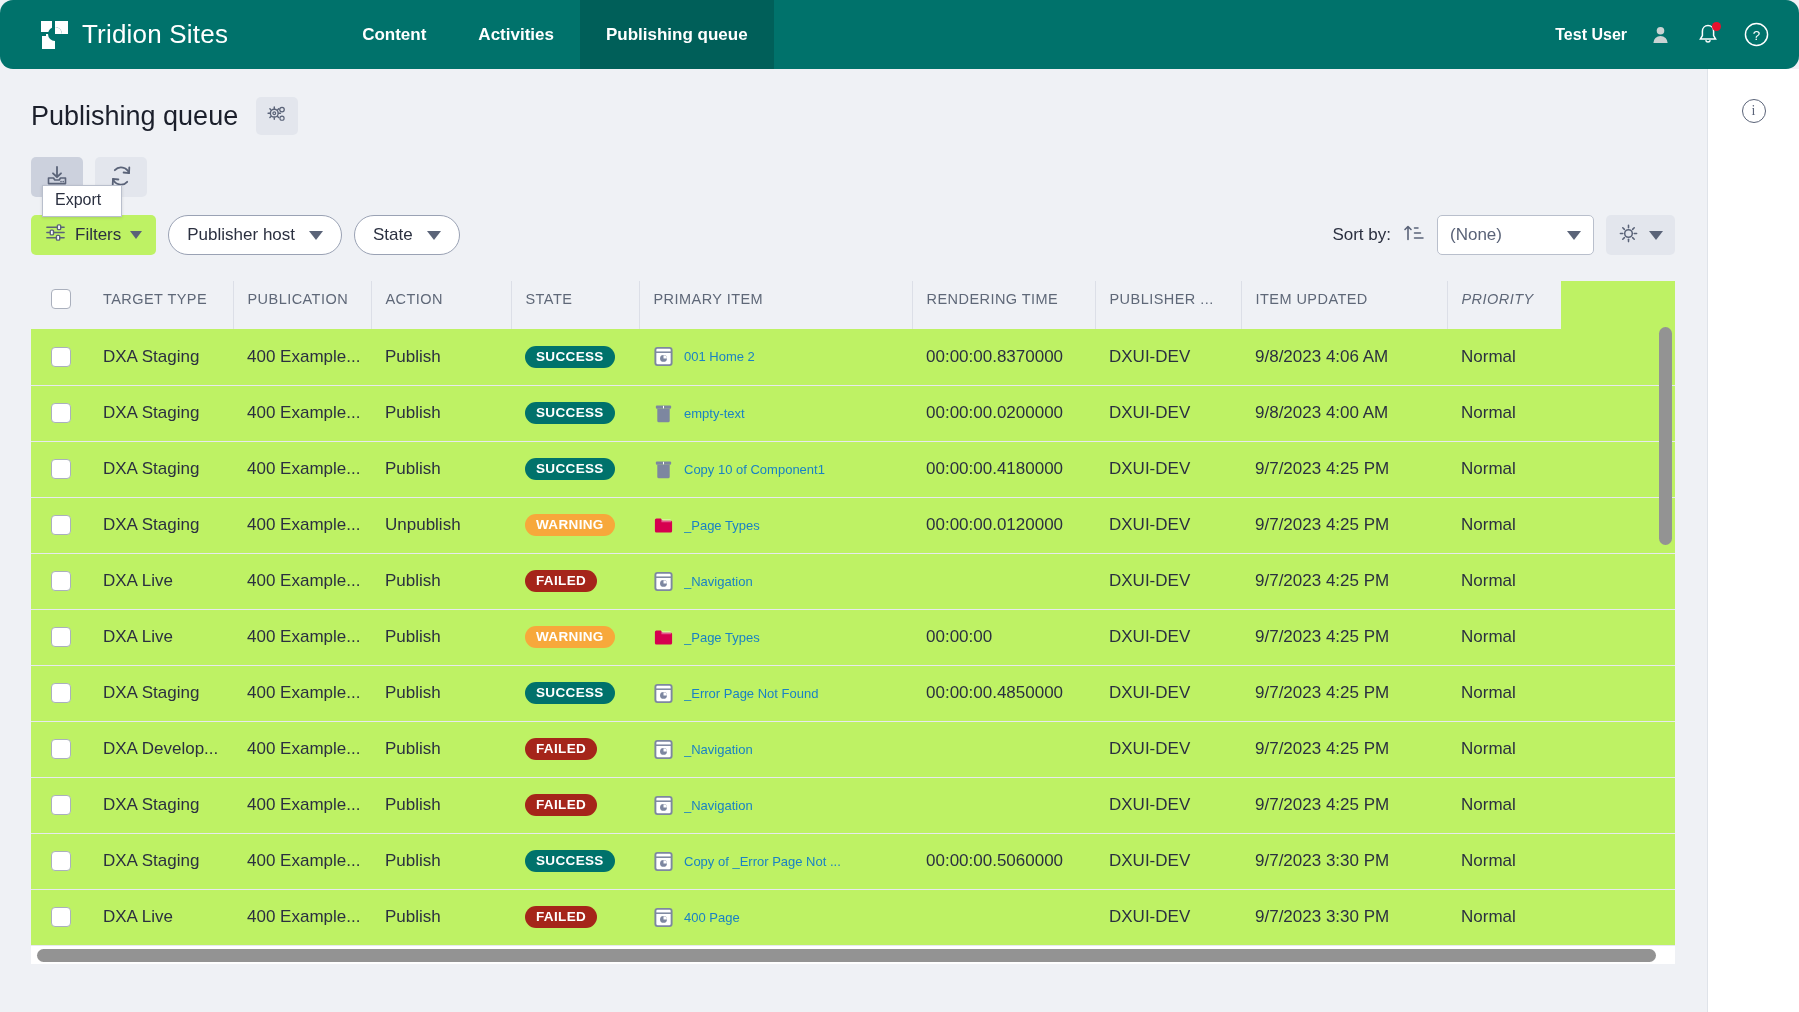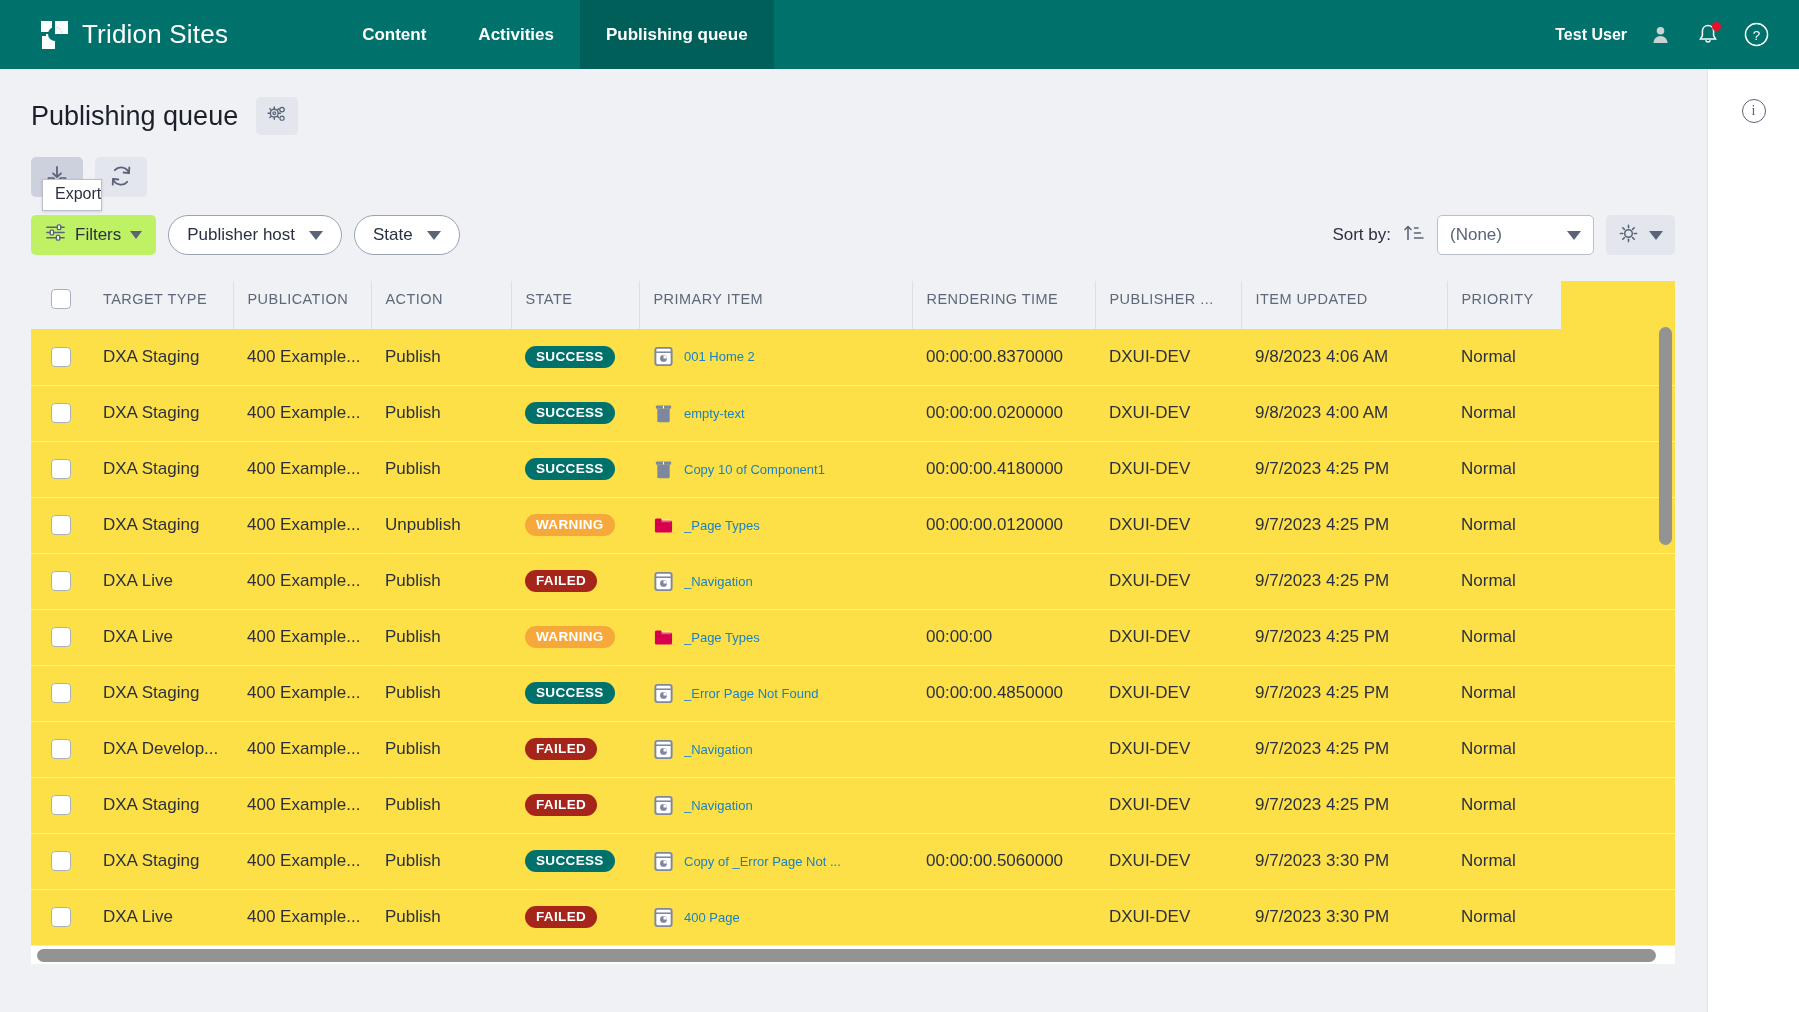--- a/index.html
+++ b/index.html
@@ -13,20 +13,21 @@
   }
 
   
   .topbar {
     height: 69px;
     background: #00726b;
     display: flex;
     align-items: stretch;
     position: relative;
     z-index: 30;
+    border-radius: 13px;
   }
   .brand {
     display: flex;
     align-items: center;
     gap: 12px;
     padding-left: 40px;
     padding-right: 30px;
   }
   .brand-logo { width: 30px; height: 30px; position: relative; flex: none; }
   .brand-title {
@@ -121,26 +122,26 @@
   .tb-btn {
     width: 52px; height: 40px; border-radius: 5px;
     background: #e3e6ed; border: none;
     display: flex; align-items: center; justify-content: center;
     cursor: pointer;
   }
   .tb-btn.pressed { background: #ccd1dd; }
 
   .tooltip {
     position: absolute;
-    left: 42px; top: 44px;
+    left: 42px; top: 50px;
     background: #ffffff;
     border: 1px solid #b9bfcc;
     color: #2b3040;
     font-size: 16px;
-    padding: 5px 0 7px 12px;
+    padding: 5px 20px 7px 12px;
     z-index: 20;
     white-space: nowrap;
     box-shadow: 0 1px 3px rgba(0,0,0,.12);
   }
 
   
   .filter-row {
     display: flex; align-items: center;
     padding: 18px 0 0 31px;
     position: relative;
@@ -198,36 +199,36 @@
   
   .table-outer {
     margin: 26px 0 0 31px;
     margin-right: 32px;
     position: relative;
   }
   table.grid {
     width: 100%;
     border-collapse: collapse;
     table-layout: fixed;
-    background: #fde047;
+    background: #bef264;
   }
   table.grid thead th {
     background: #eff1f5;
     font-size: 14.5px;
     font-weight: 400;
     letter-spacing: .45px;
     color: #5f6878;
     text-align: left;
     padding: 8px 0 20px 0;
     border-right: 1px solid #dcdfe7;
     vertical-align: middle;
     white-space: nowrap;
     overflow: hidden;
   }
-  table.grid thead th:last-child { border-right: none; }
+  table.grid thead th:last-child { border-right: none; font-style: italic; }
   table.grid thead th.cb-col { border-right: none; }
 
   .th-inner { padding-left: 14px; }
 
   table.grid tbody td {
     font-size: 17px;
     color: #2b3040;
     padding: 0;
     height: 56px;
     border-bottom: 1px solid #e7e9ef;

